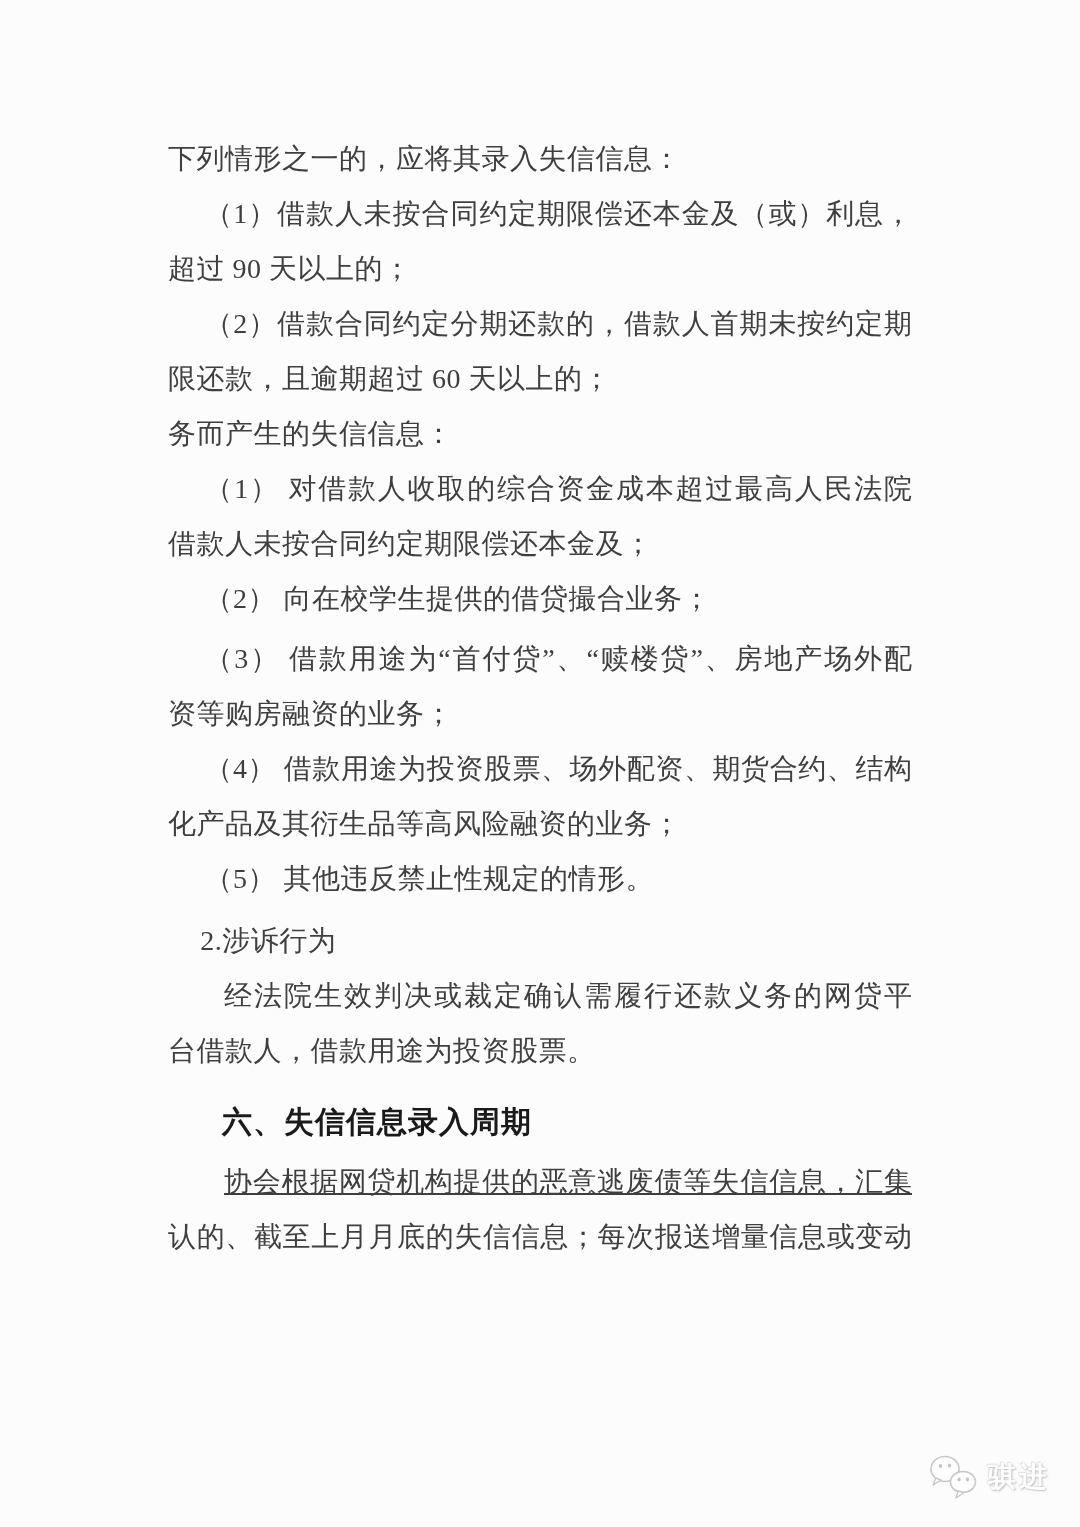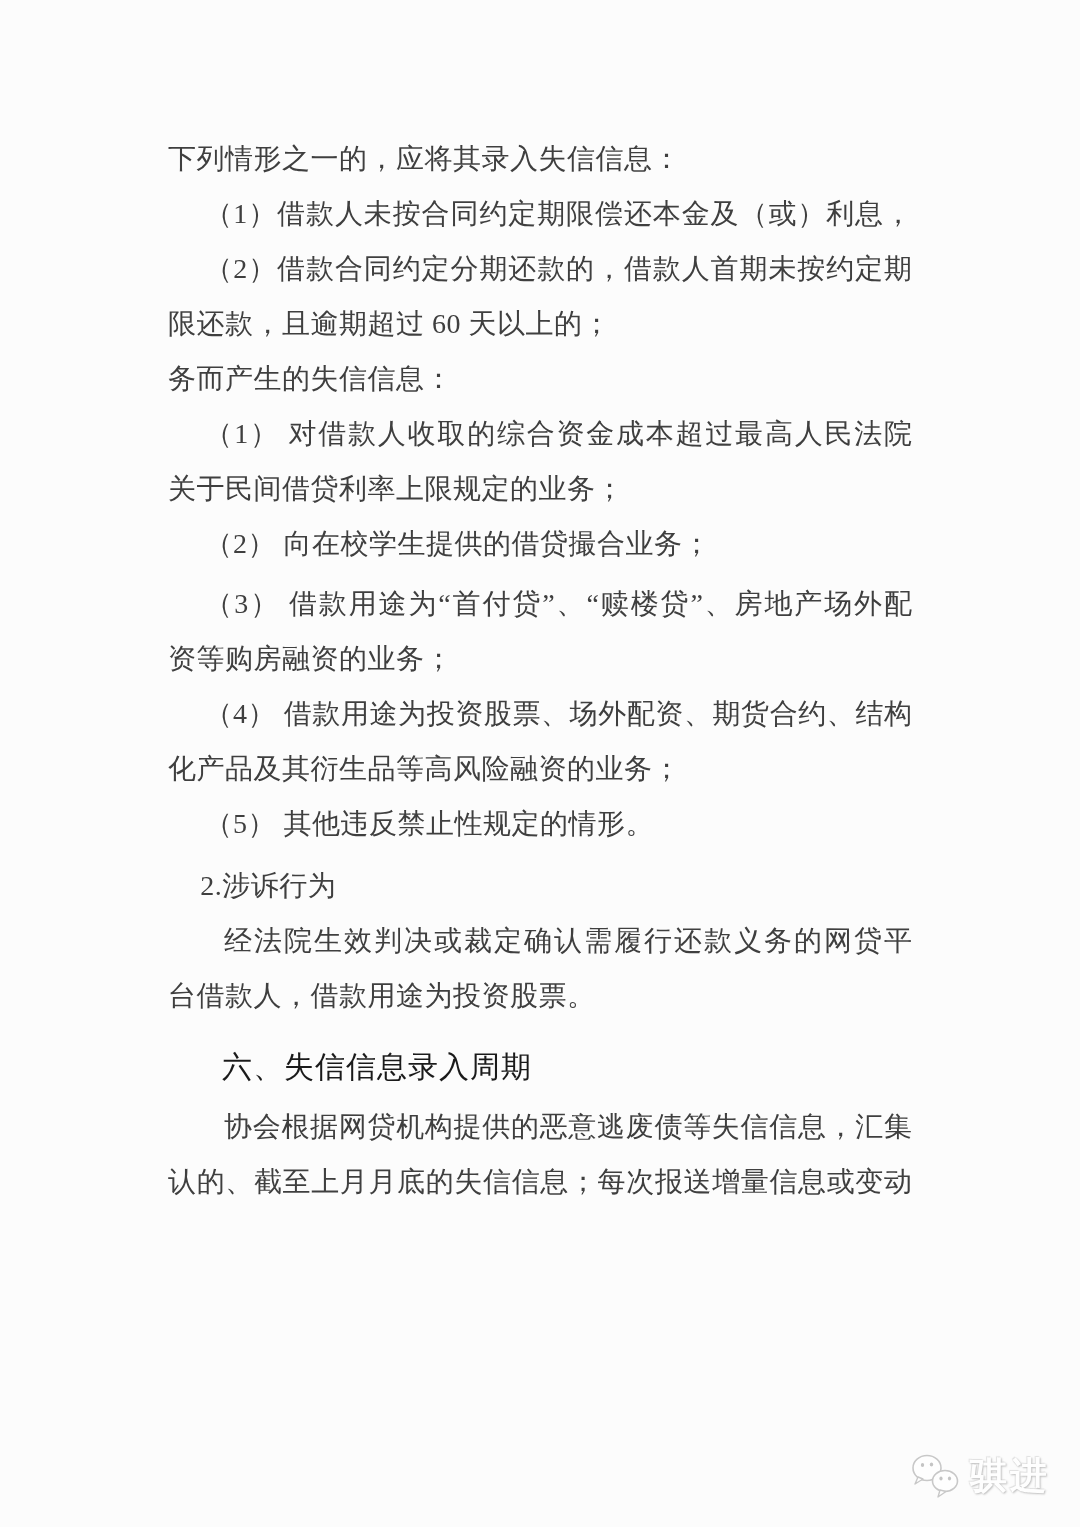--- a/index.html
+++ b/index.html
@@ -31,66 +31,67 @@
     text-align:left;
   }
   .line.full{
     white-space:normal;
     letter-spacing:0;
     text-align:justify;
     text-align-last:justify;
   }
   .line.heading{
     font-family:"Liberation Sans","DejaVu Sans",sans-serif;
-    font-weight:normal;
+    font-weight:bold;
     font-size:30px;
     color:var(--heading-text);
     letter-spacing:1px;
   }
   .watermark{
     position:absolute;
     right:30px;bottom:26px;
     display:flex;
     align-items:center;
     gap:7px;
     opacity:0.95;
   }
   .watermark-label{
     font-family:"Liberation Sans","DejaVu Sans",sans-serif;
-    font-size:37px;
+    font-size:28px;
     font-weight:bold;
     letter-spacing:3px;
     color:var(--watermark-text);
     text-shadow:1px 1px 2px #bdbdbd, -1px -1px 1px #e0e0e0, 0 0 1px #c9c9c9;
   }
 </style>
 </head>
 <body>
 
 <div class="page">
 
   <div class="doc" id="doc">
       <div class="line">下列情形之一的，应将其录入失信信息：</div>
       <div class="line full" style="text-indent: 1.3em;">（1）借款人未按合同约定期限偿还本金及（或）利息，</div>
+      <div class="line">超过 90 天以上的；</div>
       <div class="line full" style="text-indent: 1.3em;">（2）借款合同约定分期还款的，借款人首期未按约定期</div>
       <div class="line">限还款，且逾期超过 60 天以上的；</div>
       <div class="line">务而产生的失信信息：</div>
       <div class="line full" style="text-indent: 1.3em;">（1） 对借款人收取的综合资金成本超过最高人民法院</div>
-      <div class="line">关于民间借贷利率上限规定的业务；</div>
+      <div class="line">借款人未按合同约定期限偿还本金及；</div>
       <div class="line" style="text-indent: 1.3em;">（2） 向在校学生提供的借贷撮合业务；</div>
       <div class="line full" style="text-indent: 1.3em; margin-top: 5px;">（3） 借款用途为“首付贷”、“赎楼贷”、房地产场外配</div>
       <div class="line">资等购房融资的业务；</div>
       <div class="line full" style="text-indent: 1.3em;">（4） 借款用途为投资股票、场外配资、期货合约、结构</div>
       <div class="line">化产品及其衍生品等高风险融资的业务；</div>
       <div class="line" style="text-indent: 1.3em;">（5） 其他违反禁止性规定的情形。</div>
       <div class="line" style="text-indent: 1.15em; margin-top: 7px;">2.涉诉行为</div>
       <div class="line full" style="text-indent: 2em;">经法院生效判决或裁定确认需履行还款义务的网贷平</div>
       <div class="line">台借款人，借款用途为投资股票。</div>
       <div class="line heading" style="text-indent: 1.8em; margin-top: 16px;">六、失信信息录入周期</div>
-      <div class="line full" style="text-indent: 2em; margin-top: 5px;">协会根据网贷机构提供的恶意逃废债等失信信息，汇集</div>
+      <div class="line full" style="text-indent: 2em; margin-top: 5px; text-decoration: underline;">协会根据网贷机构提供的恶意逃废债等失信信息，汇集</div>
       <div class="line full">认的、截至上月月底的失信信息；每次报送增量信息或变动</div>
     </div>
 
   <div class="watermark">
     <svg width="54" height="48" viewBox="0 0 54 48">
 
       <g>
         <ellipse cx="18" cy="16" rx="14" ry="12.5" fill="#ffffff" stroke="var(--watermark-outline)" stroke-width="1.6"></ellipse>
         <path d="M9 25 L6 32 L14 27 Z" fill="#ffffff" stroke="var(--watermark-outline)" stroke-width="1.4" stroke-linejoin="round"></path>
         <ellipse cx="13.5" cy="13" rx="1.7" ry="2.1" fill="#c2c2c2"></ellipse>

